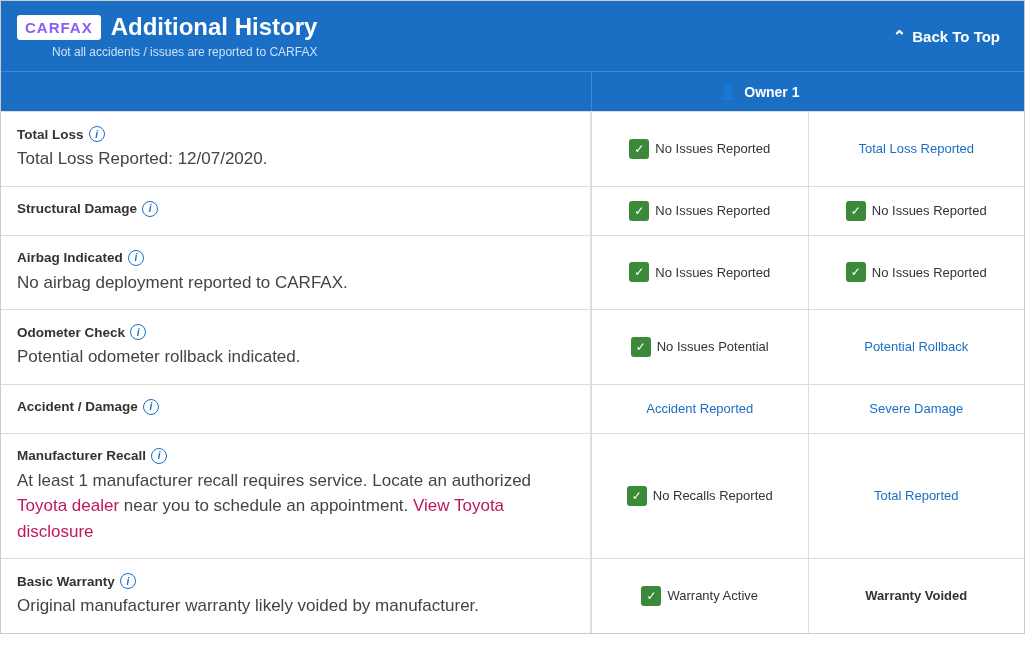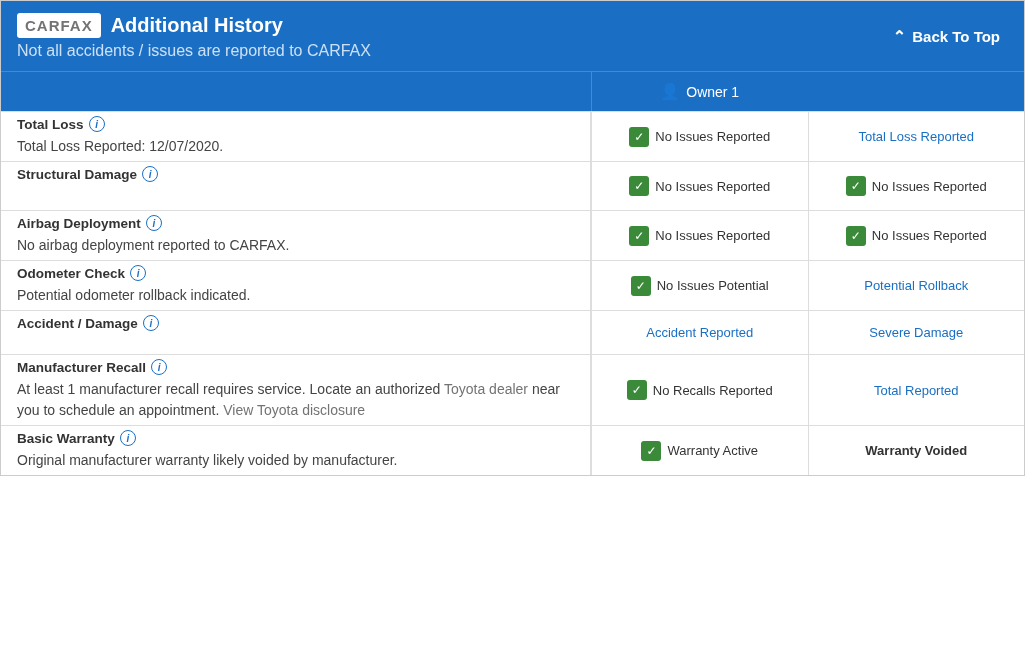--- a/index.html
+++ b/index.html
@@ -24,34 +24,35 @@
       align-items: center;
       background: #fff;
       border: 2px solid #fff;
       border-radius: 3px;
       padding: 2px 6px;
       margin-right: 10px;
     }
     .carfax-logo span {
       font-weight: 900;
       font-size: 15px;
-      color: #737373;
+      color: #8b5cf6;
       letter-spacing: 1px;
     }
     .header-title {
       display: inline;
-      font-size: 20px;
+      font-size: 24px;
       font-weight: bold;
       color: #fff;
       vertical-align: middle;
     }
     .header-subtitle {
-      font-size: 16px;
+      font-size: 12px;
       color: #cce0f5;
       margin-top: 4px;
+      margin-left: 35px;
     }
     .back-to-top {
       display: flex;
       align-items: center;
       gap: 6px;
       color: #fff;
       font-size: 15px;
       font-weight: bold;
       padding: 0 24px;
       cursor: pointer;
@@ -67,41 +68,41 @@
       display: grid;
       grid-template-columns: 590px 1fr 1fr;
       background: #1a6fc4;
       border-top: 1px solid #3a8fd4;
     }
     .col-header-empty { background: transparent; }
     .col-header {
       background: #1a6fc4;
       color: #fff;
       font-size: 14px;
-      font-weight: normal;
+      font-weight: bold;
       text-align: center;
       padding: 10px 8px;
       border-left: 1px solid #3a8fd4;
       display: flex;
       align-items: center;
-      justify-content: center;
+      justify-content: flex-end;
       gap: 6px;
     }
     .person-icon {
       font-size: 16px;
     }
 
     
     .row {
       display: grid;
       grid-template-columns: 590px 1fr 1fr;
       border-top: 1px solid #ddd;
     }
     .row-info {
-      padding: 4px 16px;
+      padding: 14px 16px;
       border-right: 1px solid #ddd;
     }
     .row-title {
       font-weight: bold;
       font-size: 13.5px;
       margin-bottom: 4px;
       display: flex;
       align-items: center;
       gap: 5px;
     }
@@ -114,21 +115,21 @@
       border: 1.5px solid #1a6fc4;
       border-radius: 50%;
       color: #1a6fc4;
       font-size: 10px;
       font-style: italic;
       font-weight: bold;
       cursor: pointer;
       flex-shrink: 0;
     }
     .row-desc {
-      font-size: 14px;
+      font-size: 17px;
       color: #444;
       line-height: 1.5;
     }
     .row-cell {
       display: flex;
       align-items: center;
       justify-content: center;
       padding: 14px 8px;
       text-align: center;
       border-left: 1px solid #ddd;
@@ -155,21 +156,21 @@
     .cell-link {
       color: #1a6fc4;
       text-decoration: none;
       cursor: pointer;
     }
     .cell-bold {
       font-weight: bold;
       color: #333;
     }
     a.blue-link {
-      color: #737373;
+      color: #be185d;
       text-decoration: none;
     }
   </style>
 </head>
 <body>
 
 <div class="container">
 
   <div class="header">
     <div class="header-left">
@@ -236,21 +237,21 @@
       <div class="cell-ok">
         <span class="green-check">✓</span>
         <span>No Issues Reported</span>
       </div>
     </div>
   </div>
 
   <div class="row">
     <div class="row-info">
       <div class="row-title">
-        <span>Airbag Deployment</span>
+        <span>Airbag Indicated</span>
         <span class="info-icon">i</span>
       </div>
       <div class="row-desc">No airbag deployment reported to CARFAX.</div>
     </div>
     <div class="row-cell">
       <div class="cell-ok">
         <span class="green-check">✓</span>
         <span>No Issues Reported</span>
       </div>
     </div>

